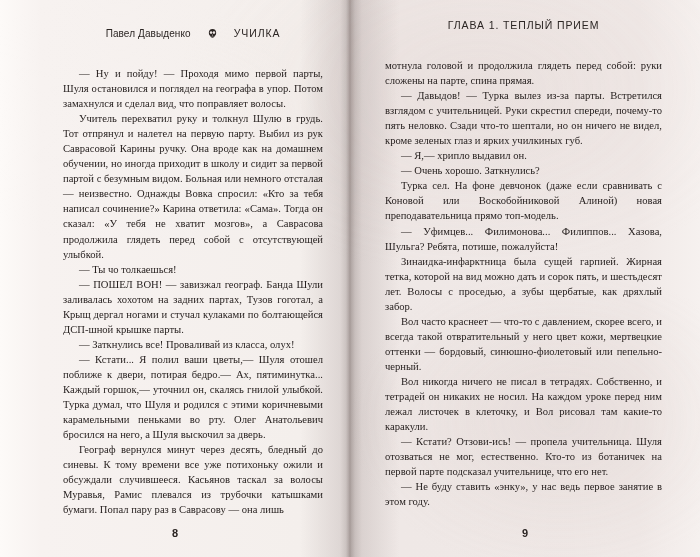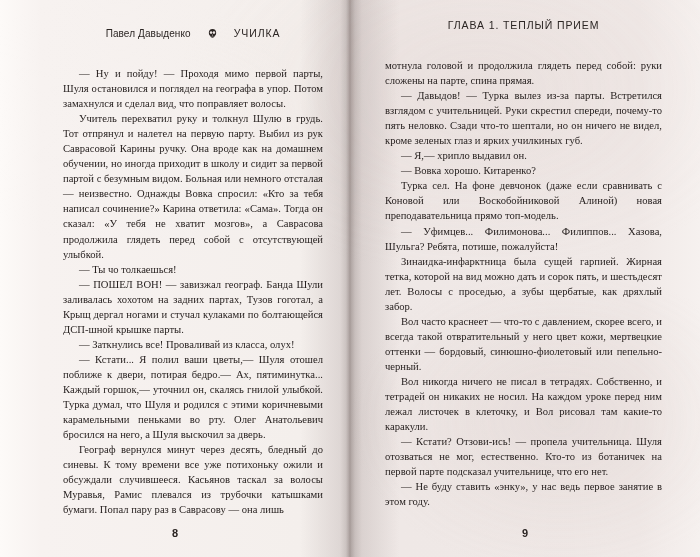--- a/index.html
+++ b/index.html
@@ -189,21 +189,21 @@
   <div class="page page-right">
 
     <div class="running-head center">
       <span class="rh-chapter">ГЛАВА 1. ТЕПЛЫЙ ПРИЕМ</span>
     </div>
 
     <div class="body-text ink-soft">
       <p class="noindent">мотнула головой и продолжила глядеть перед собой: руки сложены на парте, спина прямая.</p>
       <p>— Давыдов! — Турка вылез из-за парты. Встретился взглядом с учительницей. Руки скрестил спереди, почему-то пять неловко. Сзади что-то шептали, но он ничего не видел, кроме зеленых глаз и ярких училкиных губ.</p>
       <p>— Я,— хрипло выдавил он.</p>
-      <p>— Вовка хорошо. Китаренко?</p>
+      <p>— Очень хорошо. Заткнулись?</p>
       <p>Турка сел. На фоне девчонок (даже если сравнивать с Коновой или Воскобойниковой Алиной) новая преподавательница прямо топ-модель.</p>
       <p>— Уфимцев... Филимонова... Филиппов... Хазова, Шульга? Ребята, потише, пожалуйста!</p>
       <p>Зинаидка-инфарктница была сущей гарпией. Жирная тетка, которой на вид можно дать и сорок пять, и шестьдесят лет. Волосы с проседью, а зубы щербатые, как дряхлый забор.</p>
       <p>Вол часто краснеет — что-то с давлением, скорее всего, и всегда такой отвратительный у него цвет кожи, мертвецкие оттенки — бордовый, синюшно-фиолетовый или пепельно-черный.</p>
       <p>Вол никогда ничего не писал в тетрадях. Собственно, и тетрадей он никаких не носил. На каждом уроке перед ним лежал листочек в клеточку, и Вол рисовал там какие-то каракули.</p>
       <p>— Кстати? Отзови-ись! — пропела учительница. Шуля отозваться не мог, естественно. Кто-то из ботаничек на первой парте подсказал учительнице, что его нет.</p>
       <p>— Не буду ставить «энку», у нас ведь первое занятие в этом году.</p>
     </div>
 
     <div class="folio">9</div>

